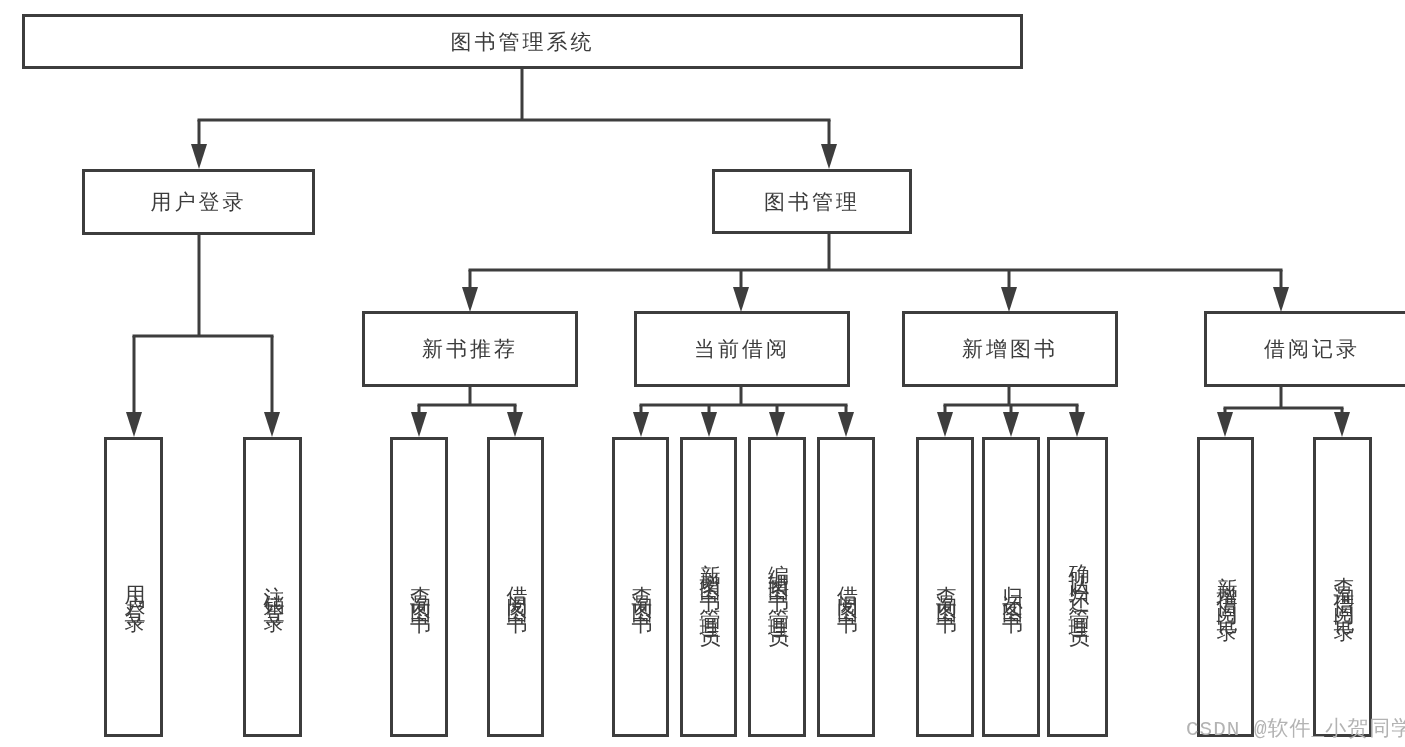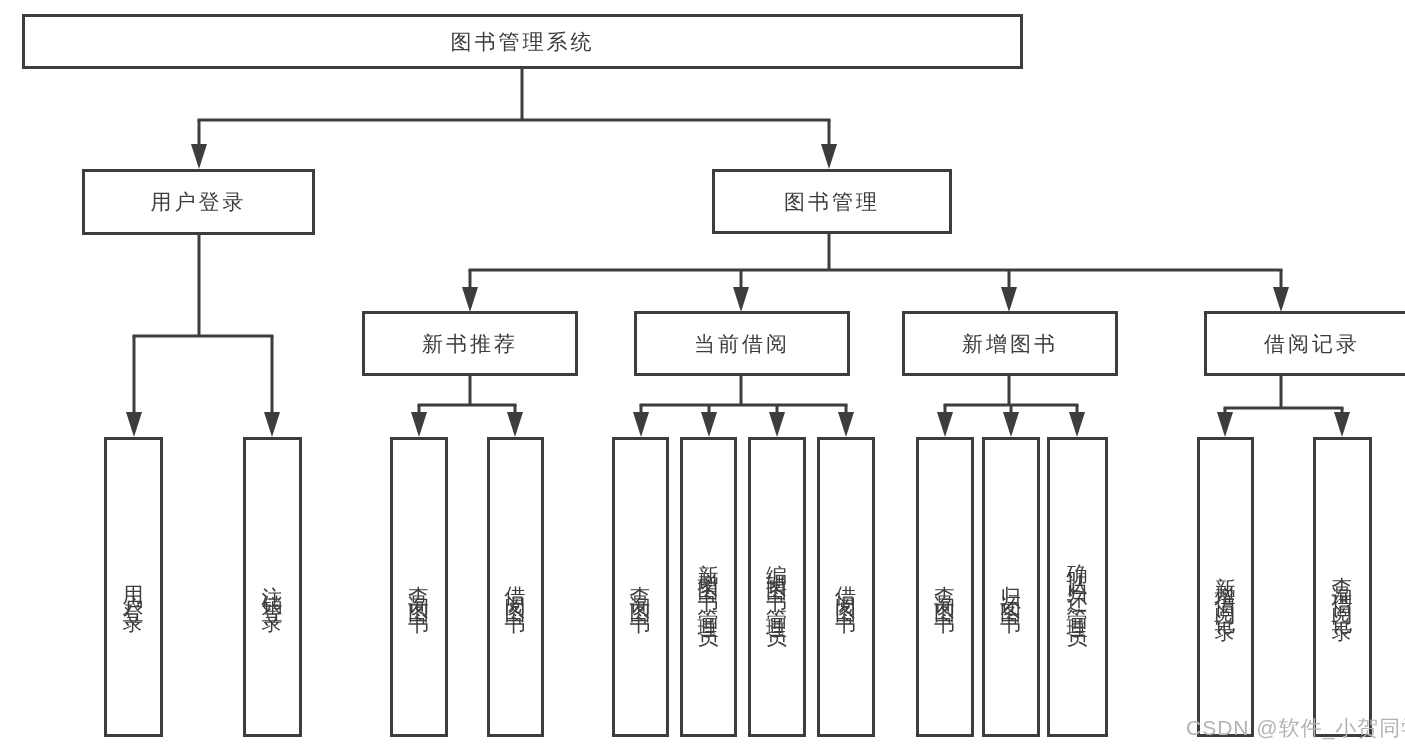--- a/index.html
+++ b/index.html
@@ -1,35 +1,35 @@
 <!DOCTYPE html>
 <html><head>
 <meta charset="utf-8">
 <style>
   html,body { margin:0; padding:0; background:#ffffff; }
   .stage {
     position:relative; width:1405px; height:747px; background:#ffffff;
-    font-family:Liberation Sans, sans-serif;
+    font-family:Liberation Mono, monospace;
     color:#3c3c3c; overflow:hidden;
   }
   .connectors { position:absolute; left:0; top:0; z-index:1; }
   .node {
     position:absolute; z-index:2; box-sizing:border-box;
     background:#ffffff; border:3px solid #3d3d3d;
     display:flex; align-items:center; justify-content:center;
   }
   .hlabel { font-size:21px; letter-spacing:3px; white-space:nowrap; }
   .vtext {
     writing-mode:vertical-rl; text-orientation:mixed;
     font-size:21px; letter-spacing:9px; line-height:1; white-space:nowrap;
   }
   .root   { left:22px;  top:14px;  width:1001px; height:55px; }
   .lv1a   { left:82px;  top:169px; width:233px;  height:66px; }
-  .lv1b   { left:712px; top:169px; width:240px;  height:65px; }
-  .lv2    { top:311px; height:65px; width:216px; }
+  .lv1b   { left:712px; top:169px; width:200px;  height:65px; }
+  .lv2    { top:311px; height:76px; width:216px; }
   .lv2a   { left:362px; }
   .lv2b   { left:634px; }
   .lv2c   { left:902px; }
   .lv2d   { left:1172px;margin-left:32px; }
   .leaf   { top:437px; height:300px; }
   .watermark {
     position:absolute; z-index:3; left:1186px; top:714px;
     font-size:21px; letter-spacing:1px; color:#b3b3b3; white-space:nowrap;
   }
 </style>

